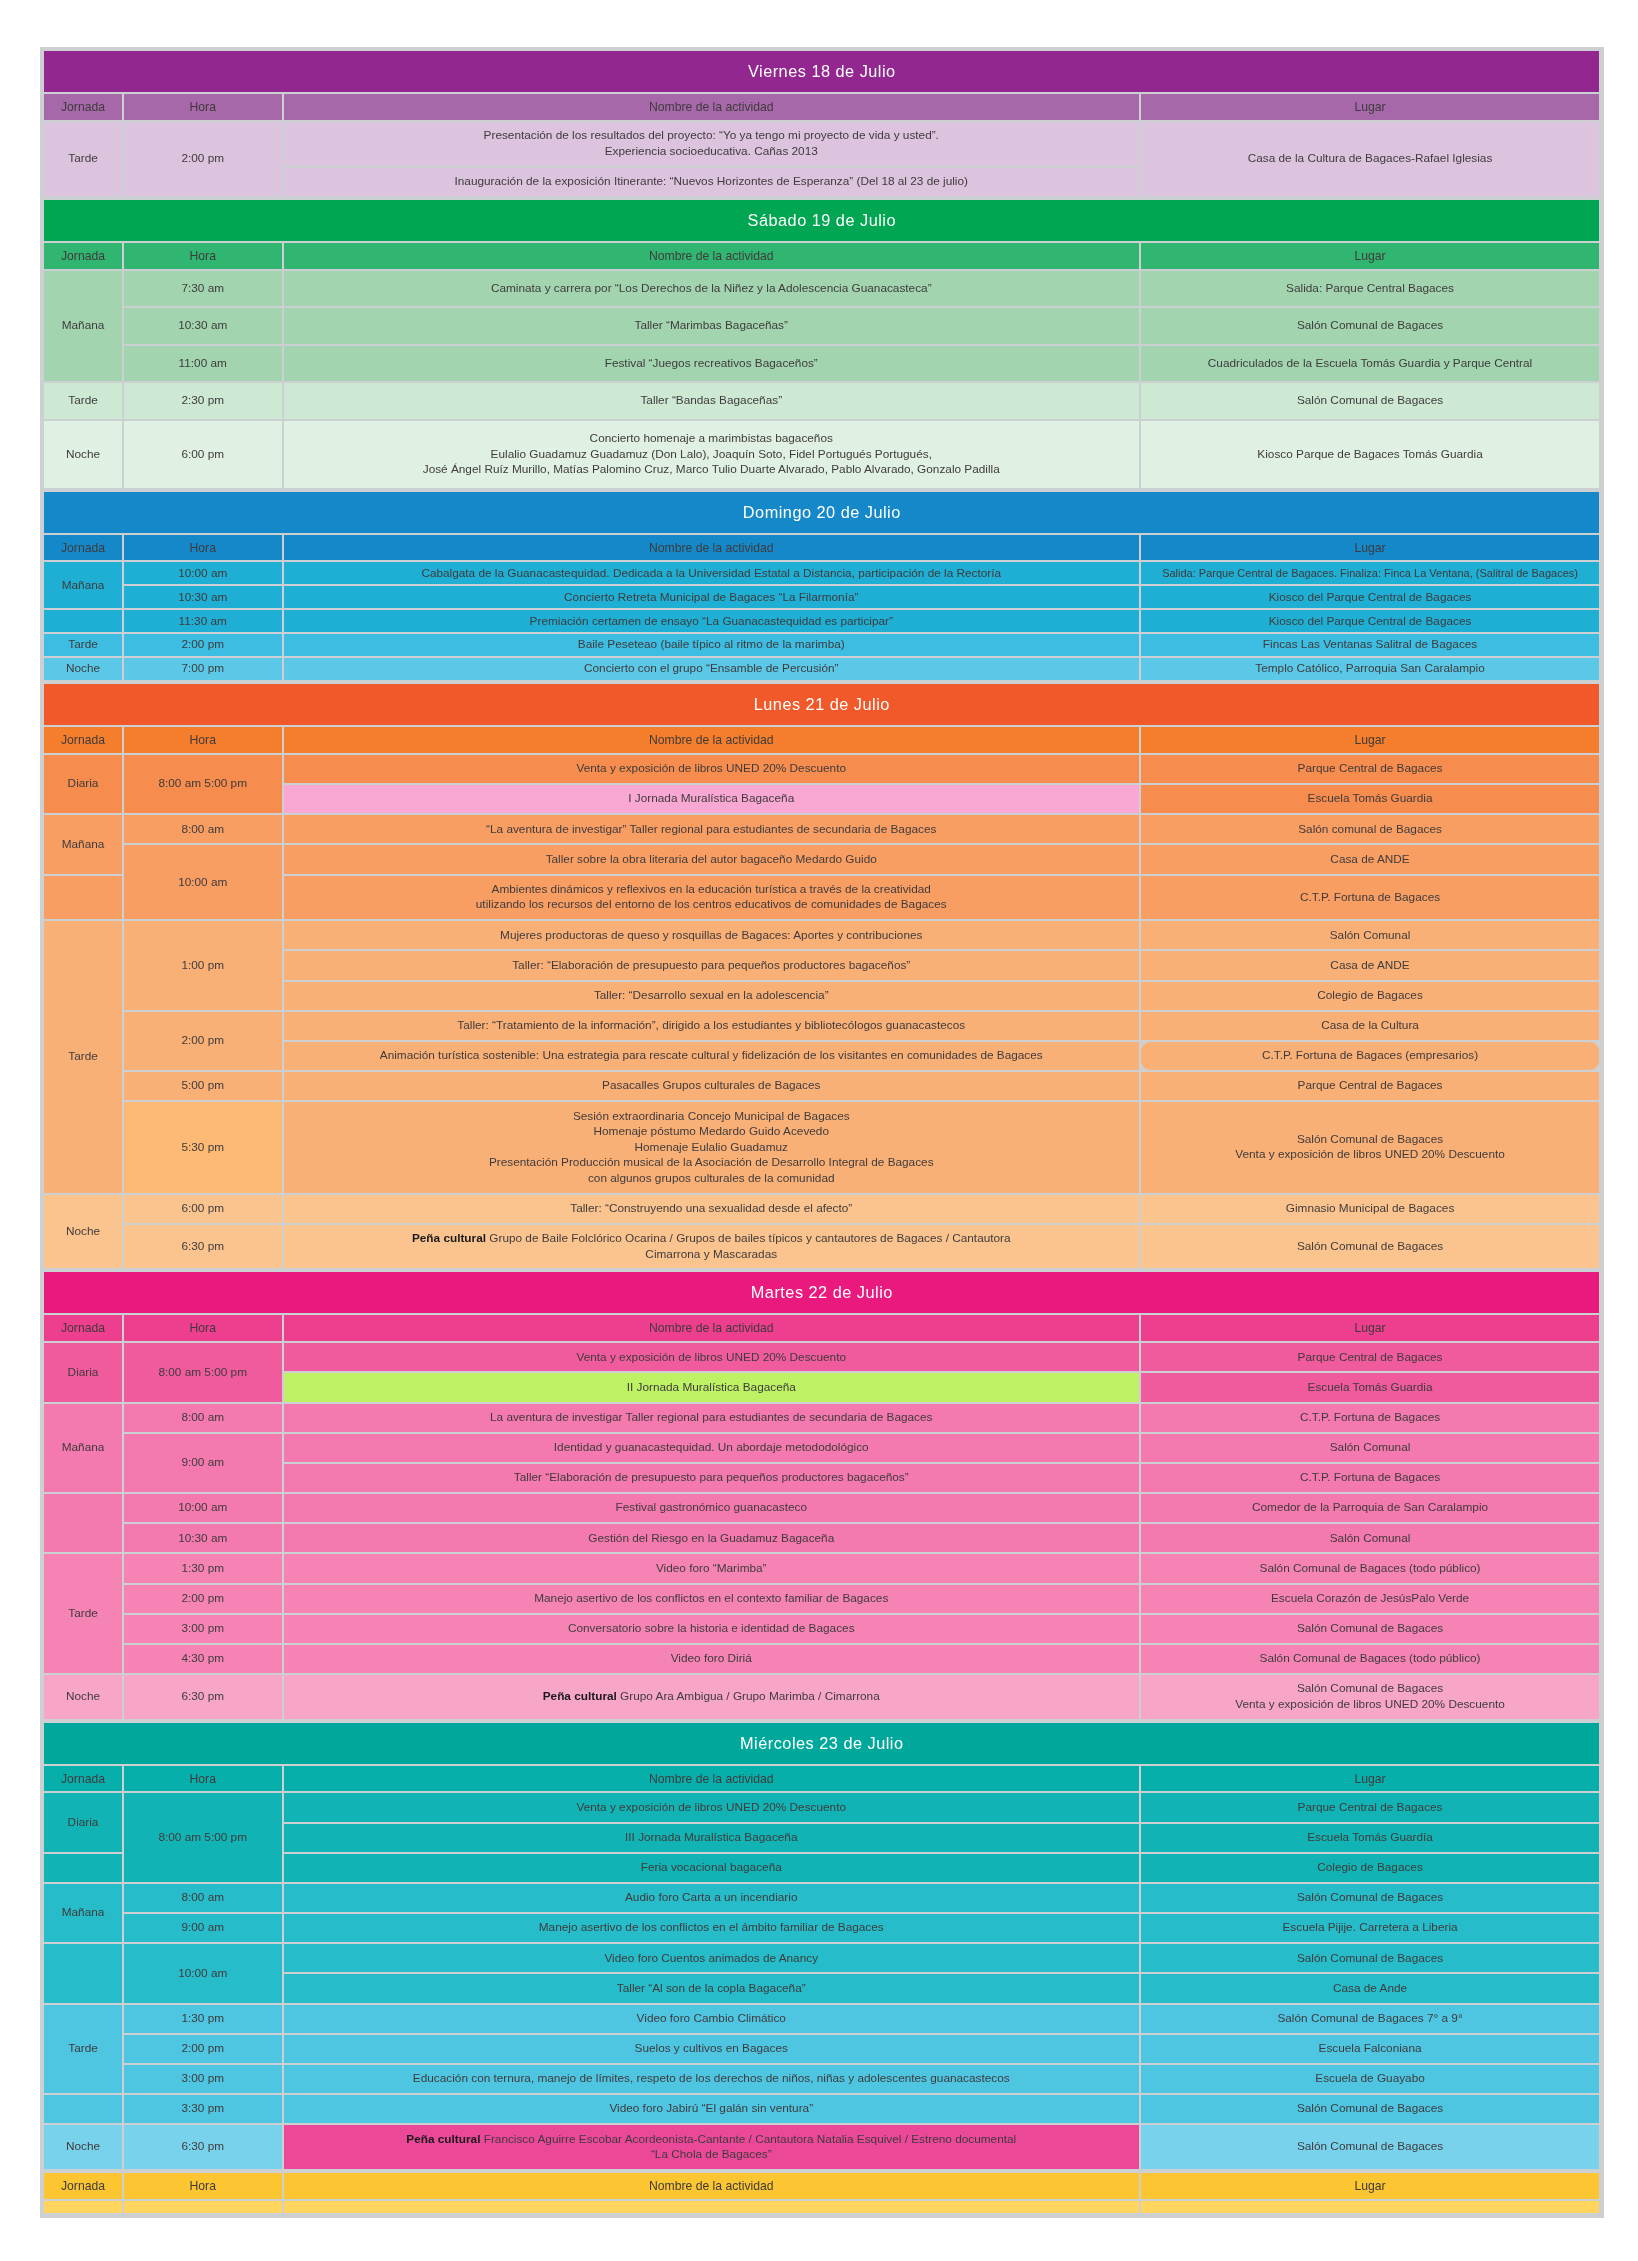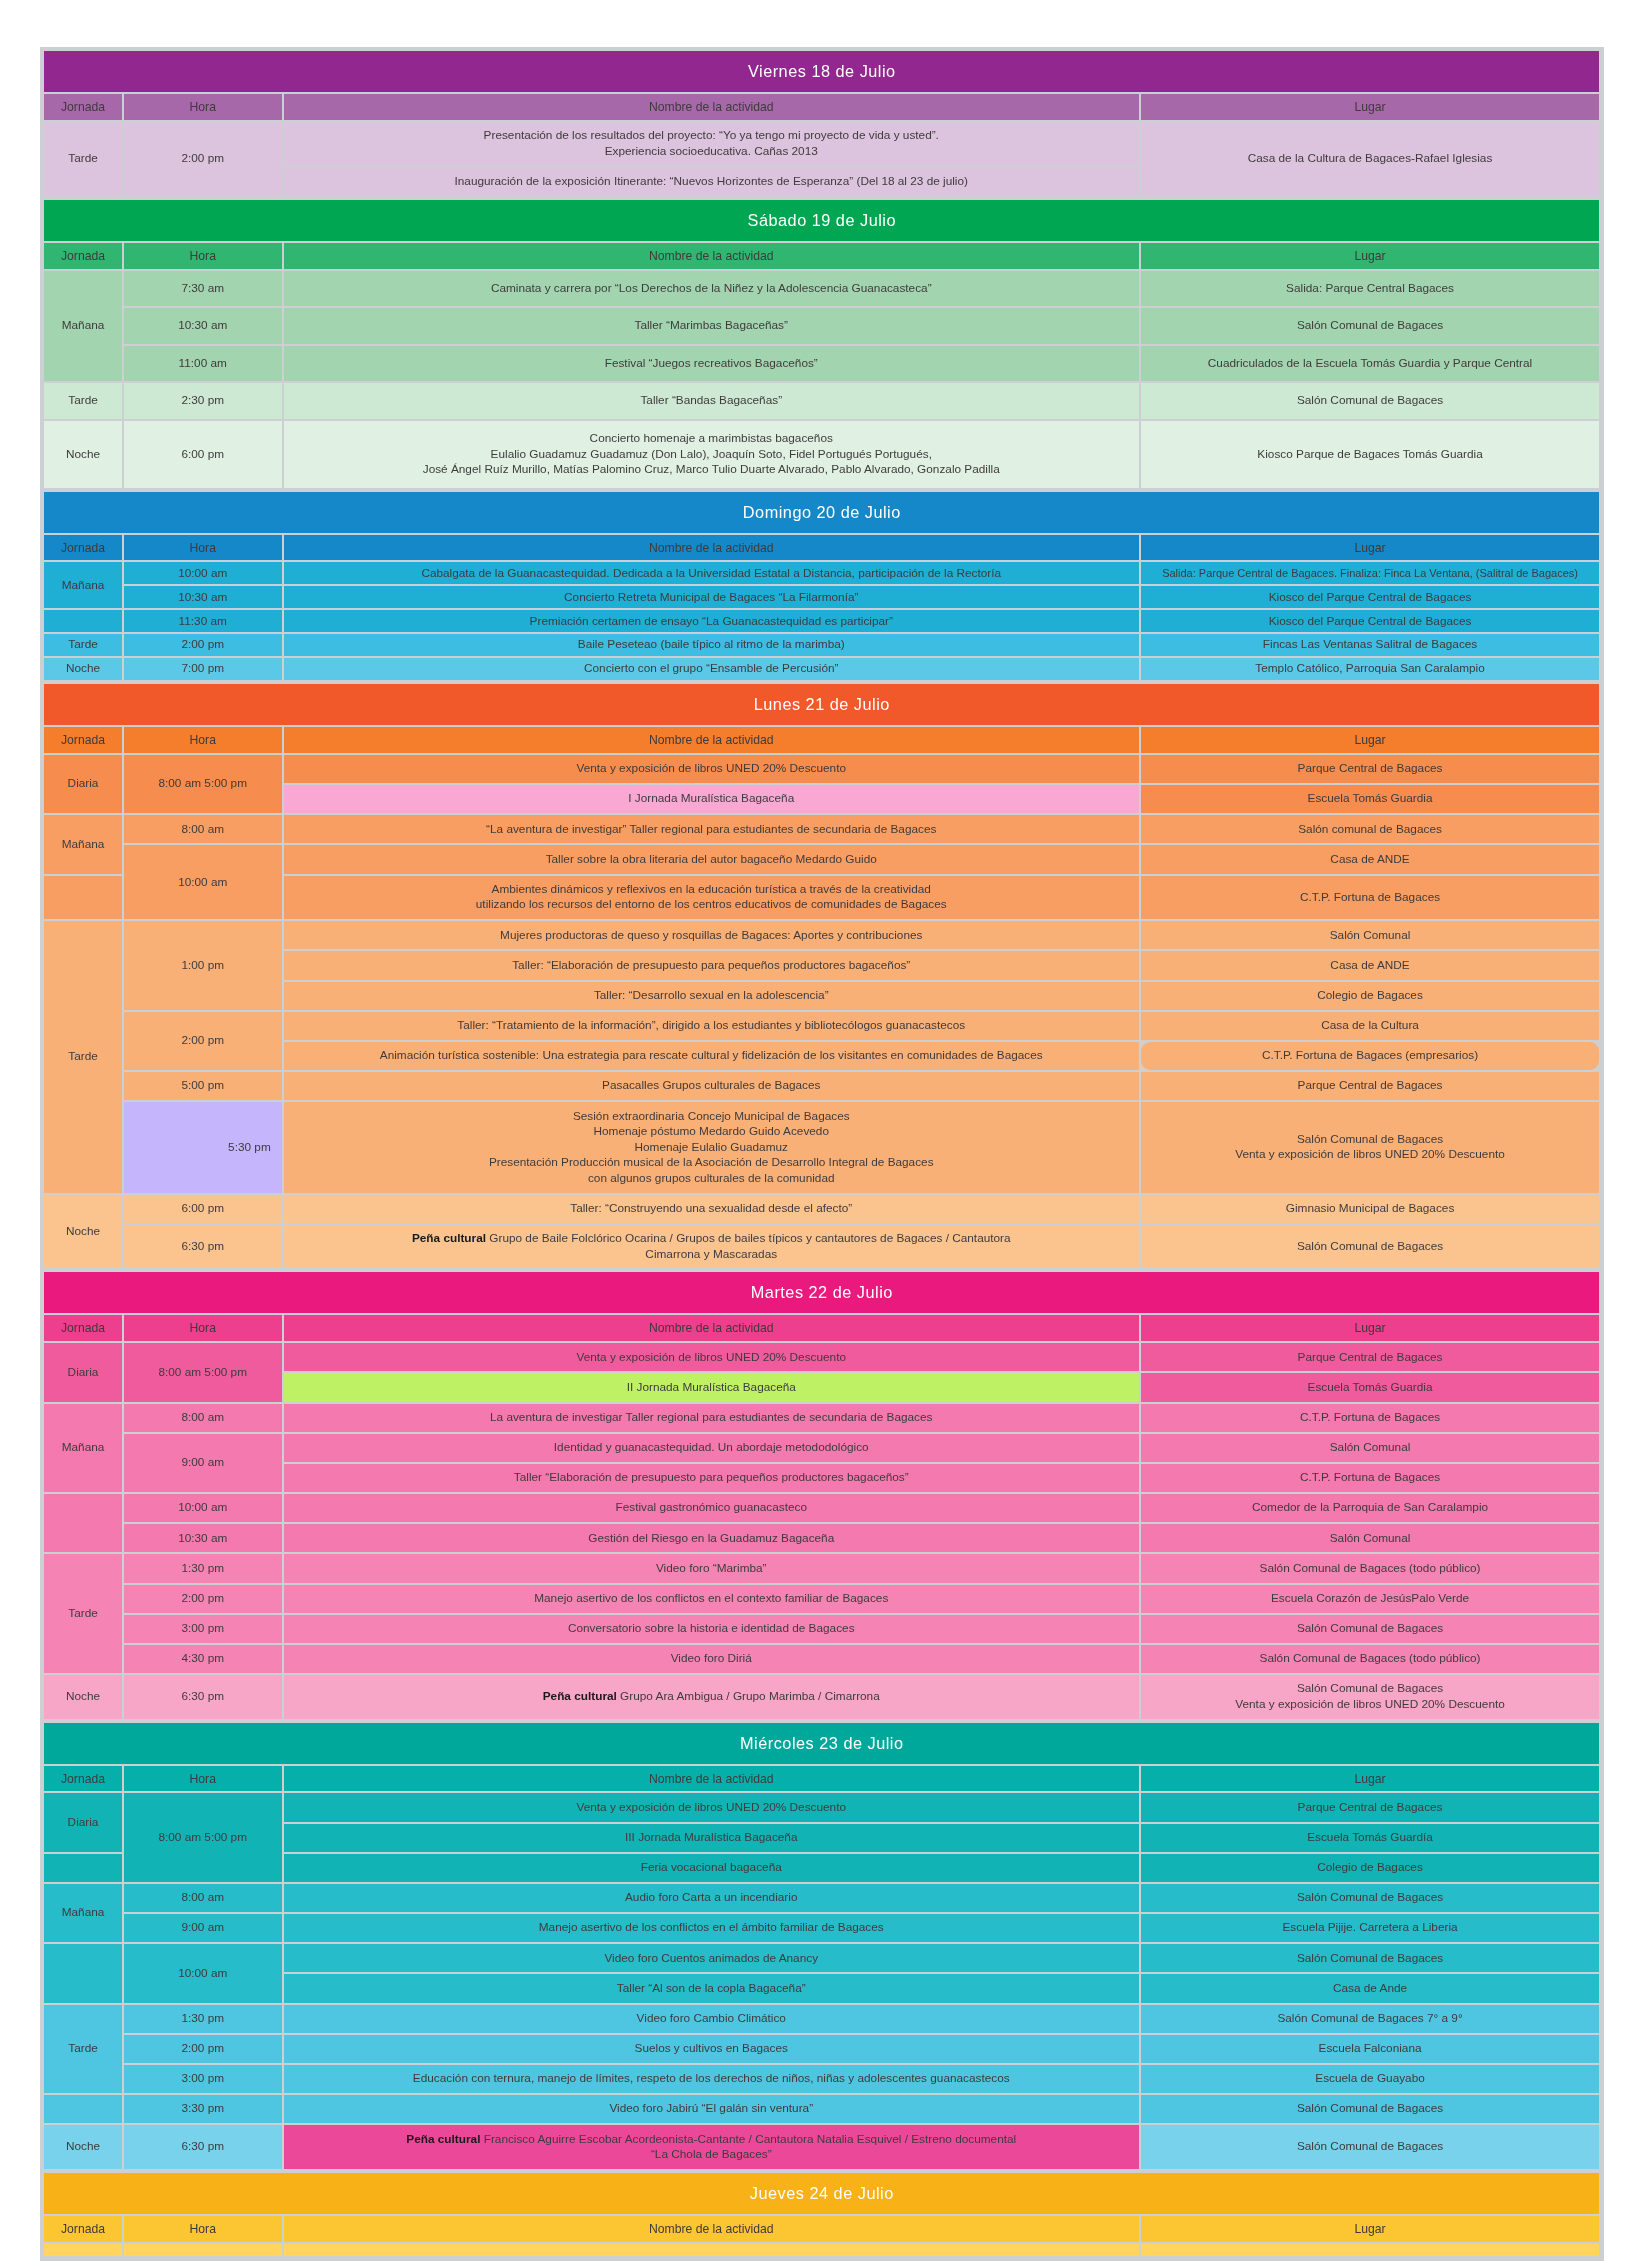--- a/index.html
+++ b/index.html
@@ -362,21 +362,21 @@
             <div>5:00 pm</div>
           </td>
           <td class="nombre" style="background: rgb(249, 176, 119);">
             <div>Pasacalles Grupos culturales de Bagaces</div>
           </td>
           <td class="lugar" style="background: rgb(249, 176, 119);">
             <div>Parque Central de Bagaces</div>
           </td>
         </tr>
         <tr>
-          <td class="hora" style="background: #c4b5fd; text-align: right;">
+          <td class="hora" style="background: #fdba74;">
             <div>5:30 pm</div>
           </td>
           <td class="nombre" style="background: rgb(249, 176, 119);">
             <div>Sesión extraordinaria Concejo Municipal de Bagaces</div>
             <div>Homenaje póstumo Medardo Guido Acevedo</div>
             <div>Homenaje Eulalio Guadamuz</div>
             <div>Presentación Producción musical de la Asociación de Desarrollo Integral de Bagaces</div>
             <div>con algunos grupos culturales  de la comunidad</div>
           </td>
           <td class="lugar" style="background: rgb(249, 176, 119);">
@@ -731,23 +731,20 @@
     </table>
     <table class="day">
       <colgroup>
         <col style="width: 5%;">
         <col style="width: 10.2%;">
         <col style="width: 55.2%;">
         <col style="width: 29.6%;">
       </colgroup>
       <tbody>
         <tr>
-          <td colspan="4" class="title" style="background: rgb(249, 177, 24);">Jueves 24 de Julio</td>
-        </tr>
-        <tr>
           <td class="colhead" style="background: rgb(252, 197, 50);">Jornada</td>
           <td class="colhead" style="background: rgb(252, 197, 50);">Hora</td>
           <td class="colhead" style="background: rgb(252, 197, 50);">Nombre de la actividad</td>
           <td class="colhead" style="background: rgb(252, 197, 50);">Lugar</td>
         </tr>
         <tr>
           <td class="jornada" style="background: rgb(255, 213, 94);"></td>
           <td class="hora" style="background: rgb(255, 213, 94);"></td>
           <td class="nombre" style="background: rgb(255, 213, 94);"></td>
           <td class="lugar" style="background: rgb(255, 213, 94);"></td>

